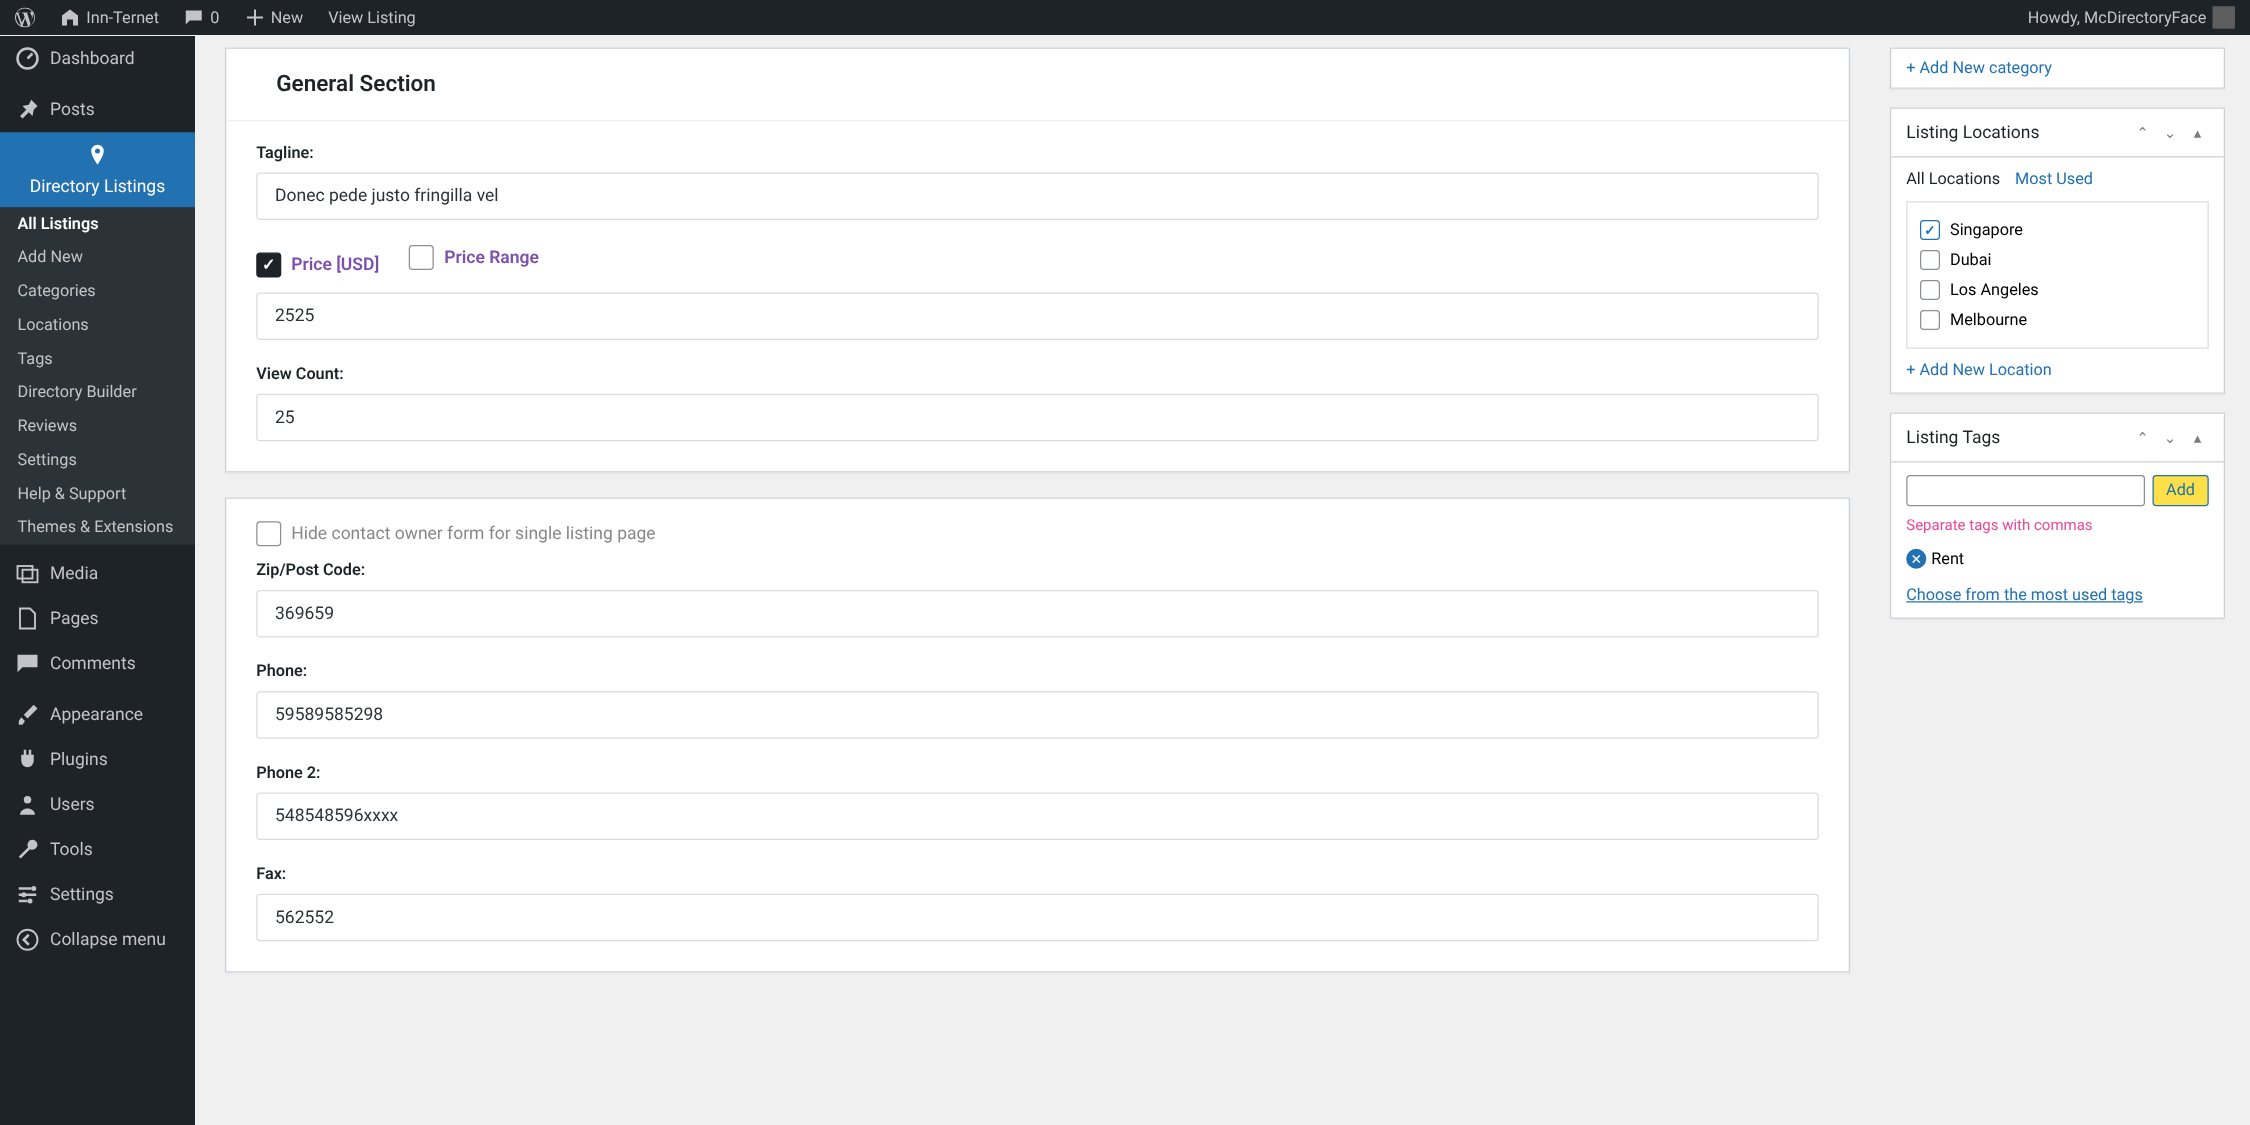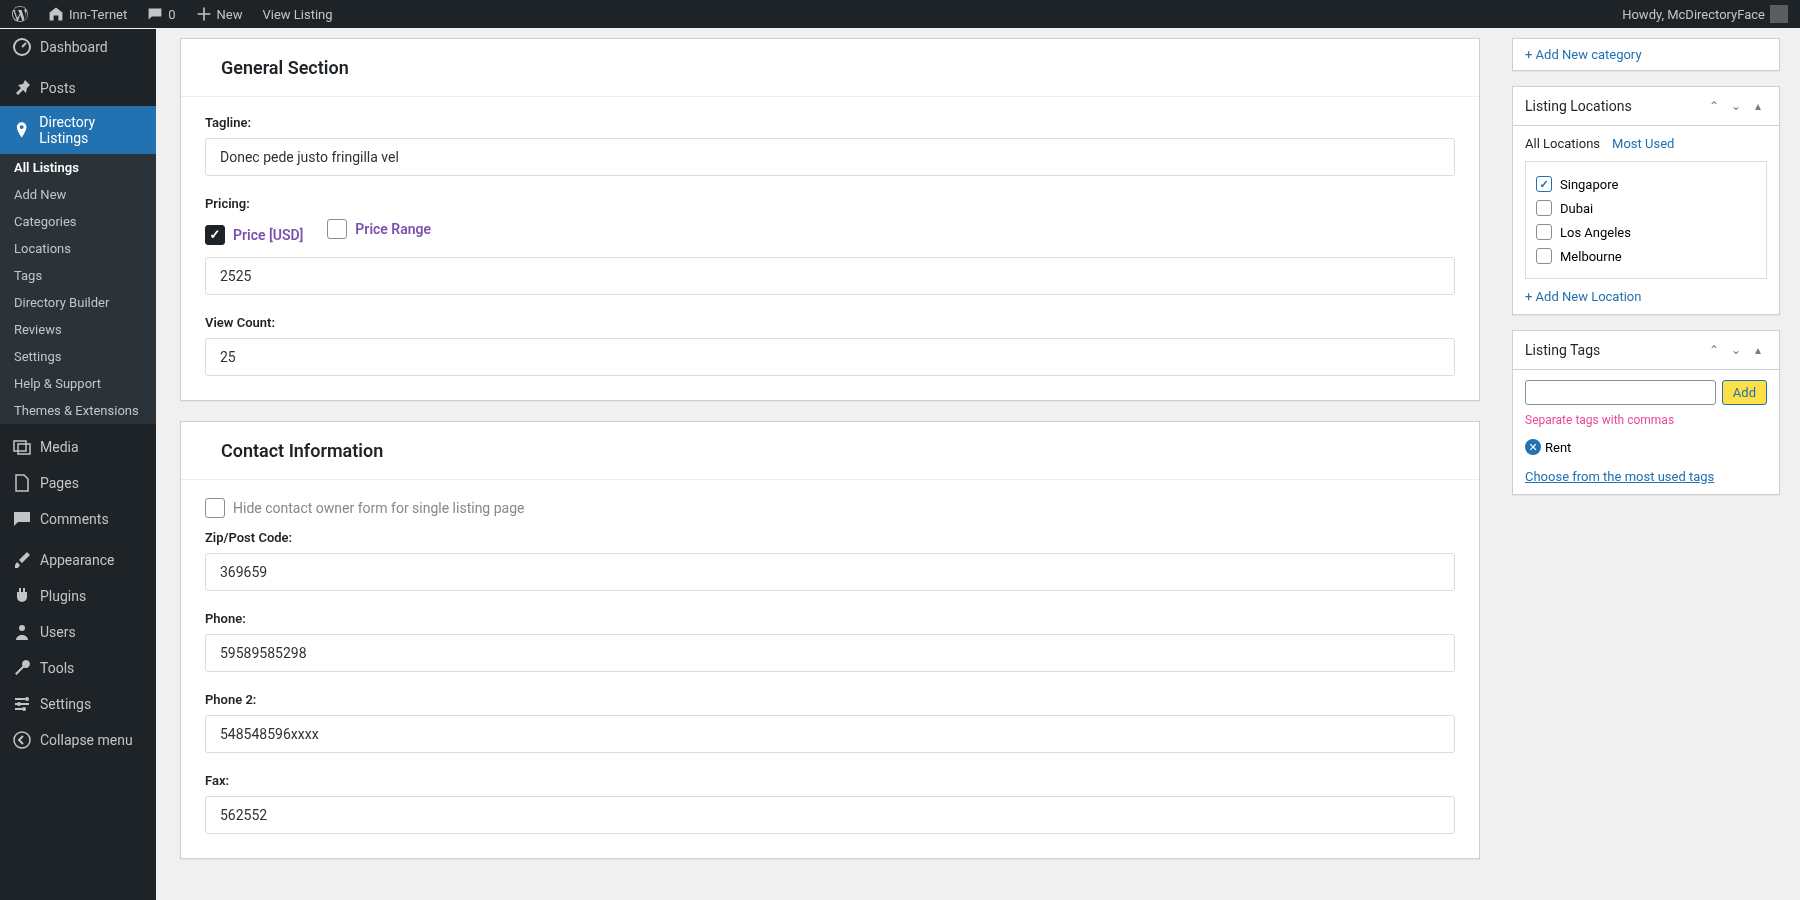--- a/index.html
+++ b/index.html
@@ -7,21 +7,21 @@
 
 
 .admin-bar { background: #1d2327; height: 28px; display: flex; align-items: center; justify-content: space-between; padding: 0 8px; color: #c3c4c7; font-size: 13px; }
 .admin-bar-left, .admin-bar-right { display: flex; align-items: center; gap: 12px; }
 .admin-bar-item { display: flex; align-items: center; gap: 5px; cursor: pointer; padding: 0 4px; }
 .ab-icon { width: 16px; height: 16px; display: inline-flex; align-items: center; justify-content: center; }
 
 
 .sidebar { position: fixed; left: 0; top: 29px; bottom: 0; width: 156px; background: #1d2327; color: #c3c4c7; font-size: 14px; overflow-y: auto; }
 .sidebar-item { display: flex; align-items: center; gap: 8px; padding: 8px 12px; cursor: pointer; position: relative; }
-.sidebar-item.current { background: #2271b1; color: #fff; }
+.sidebar-item.current { background: #2271b1; color: #fff; flex-direction: column; }
 .sidebar-item.current::after { content: ''; position: absolute; right: -8px; top: 50%; margin-top: -8px; border: 8px solid transparent; border-right-color: #f0f0f1; }
 .sidebar-submenu { background: #2c3338; }
 .sidebar-subitem { padding: 6px 12px 6px 14px; font-size: 13px; cursor: pointer; color: #c3c4c7; }
 .sidebar-subitem.current { color: #fff; font-weight: 600; }
 .sidebar-icon { width: 20px; height: 20px; display: inline-flex; align-items: center; justify-content: center; font-size: 16px; }
 .sidebar-gap { height: 5px; }
 
 
 .main { margin-left: 160px; padding: 10px 20px 40px 20px; display: flex; gap: 20px; }
 .content-col { flex: 1; min-width: 0; }
@@ -251,42 +251,40 @@
   <div class="content-col">
 
     <div class="metabox">
       <div class="metabox-title">General Section</div>
       <div class="metabox-body">
         <div class="field-group">
           <label class="field-label">Tagline:</label>
           <input class="field-input" value="Donec pede justo fringilla vel" style="">
         </div>
         <div class="field-group">
-          <label class="field-label">Pricing:</label>
           <div>
             <div class="cb-row inline">
               <span class="big-cb checked"></span>
               <span class="cb-label active">Price [USD]</span>
             </div>
             <div class="cb-row inline">
               <span class="big-cb"></span>
               <span class="cb-label active">Price Range</span>
             </div>
           </div>
           <input class="field-input" value="2525" style="">
         </div>
         <div class="field-group" style="margin-bottom:0;">
           <label class="field-label">View Count:</label>
           <input class="field-input" value="25" style="">
         </div>
       </div>
     </div>
 
     <div class="metabox">
-      <div class="metabox-title">Contact Information</div>
       <div class="metabox-body">
         <div class="cb-row">
           <span class="big-cb"></span>
           <span class="cb-label" style="font-weight:400;color:#888;">Hide contact owner form for single listing page</span>
         </div>
         <div class="field-group">
           <label class="field-label">Zip/Post Code:</label>
           <input class="field-input" value="369659" style="">
         </div>
         <div class="field-group">

